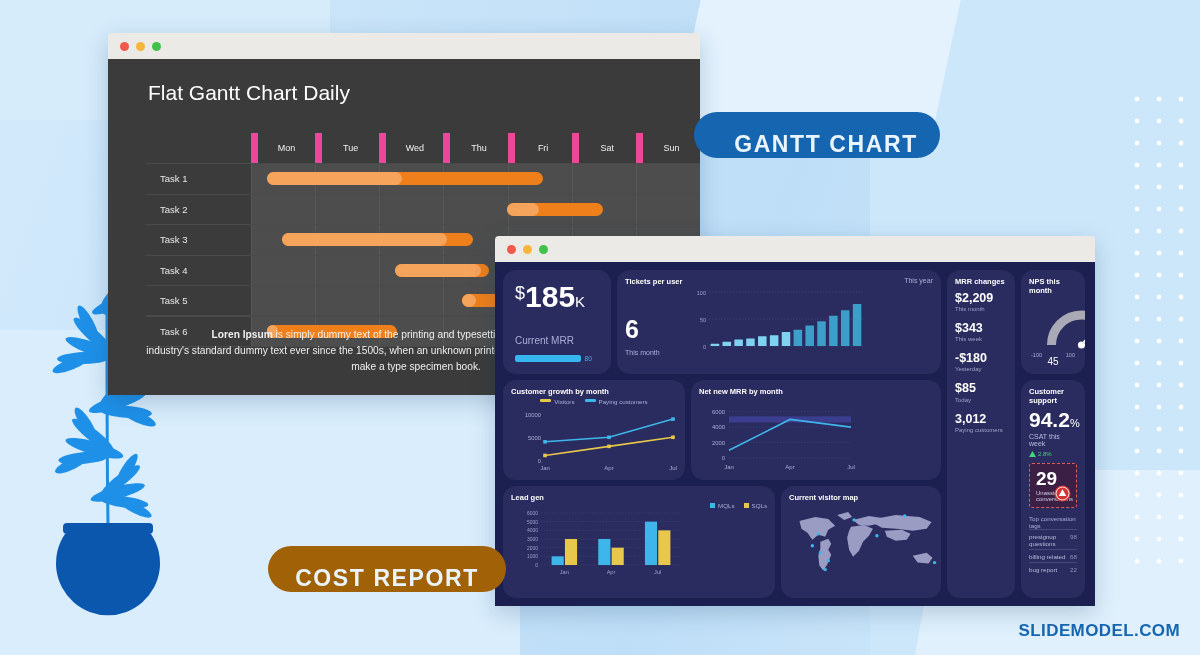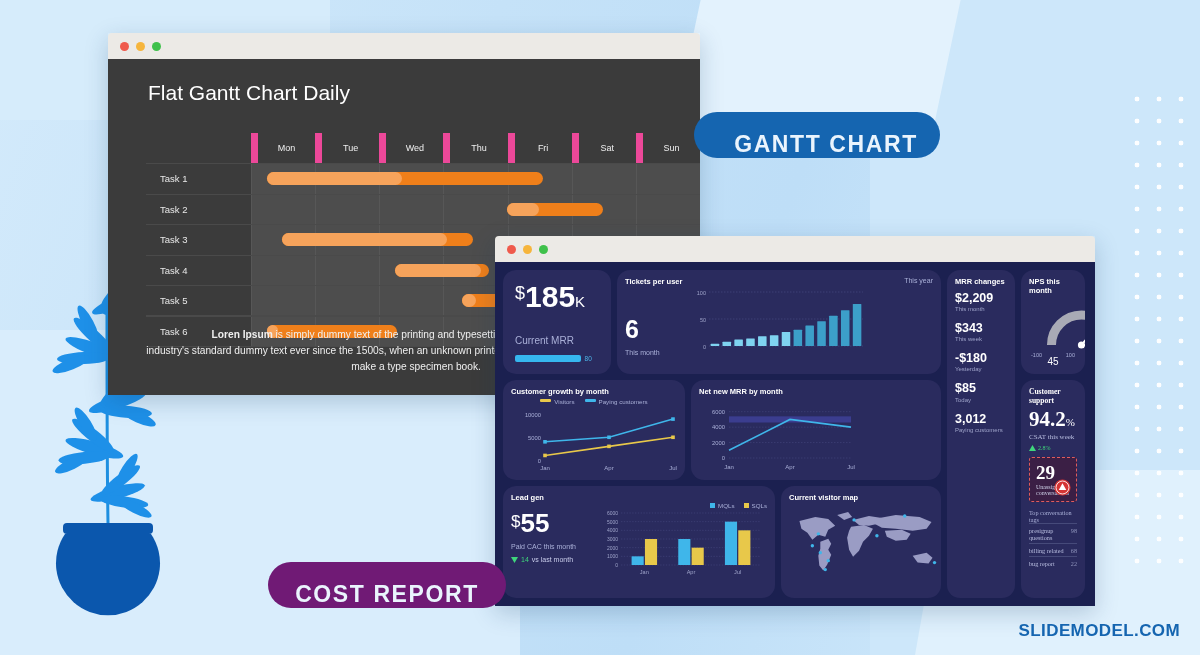--- a/index.html
+++ b/index.html
@@ -30,21 +30,21 @@
 
   
   .plant{position:absolute;left:8px;top:255px;width:200px;height:365px;}
 
   
   .pill{position:absolute;display:flex;align-items:flex-end;justify-content:center;
     color:#eaf4fd;letter-spacing:1.6px;font-size:23px;font-weight:700;
     border-radius:30px;height:46px;box-sizing:border-box;}
   .pill-gantt{left:694px;top:112px;width:246px;background:#1565b0;
     padding-left:18px;}
-  .pill-cost{left:268px;top:562px;width:238px;background:#701a75;}
+  .pill-cost{left:268px;top:546px;width:238px;background:#a16207;}
 
   
   .win{position:absolute;box-shadow:0 7px 22px rgba(20,60,100,.22);}
   .win-bar{height:26px;background:#eceae6;display:flex;align-items:center;
     padding-left:12px;gap:7px;border-radius:4px 4px 0 0;}
   .dot{width:9px;height:9px;border-radius:50%;}
   .dot.r{background:#ef5a4c;}.dot.y{background:#f6b53c;}.dot.g{background:#3fc14b;}
 
   
   .gantt-win{left:108px;top:33px;width:592px;height:362px;}
@@ -122,21 +122,21 @@
     justify-content:flex-start;}
   .stat-v{color:#ffffff;font-size:12.5px;font-weight:700;line-height:1.05;}
   .stat-l{color:#9ea3c9;font-size:6px;margin-top:1px;}
   .stat-blk{margin-top:6px;}
 
   
   .nps-card{height:104px;}
   .nps-val{color:#fff;font-size:10px;text-align:center;margin-top:-2px;}
   .nps-ends{display:flex;justify-content:space-between;color:#aab0d8;
     font-size:5.5px;margin-top:-7px;padding:0 2px;}
-  .supp-card{flex:1;padding-bottom:16px;font-family:Liberation Serif, serif;}
+  .supp-card{flex:1;padding-bottom:16px;}
   .supp-big{color:#fff;font-size:21px;font-weight:700;line-height:1;margin-top:4px;}
   .supp-big .pc{font-size:11px;font-weight:400;}
   .supp-sub{color:#b9bee0;font-size:7px;margin-top:3px;}
   .supp-delta{color:#3fd67c;font-size:6px;margin-top:4px;display:flex;
     align-items:center;gap:2px;}
   .alert{margin-top:6px;border:1px dashed #e05c5c;background:#3b1f45;
     border-radius:3px;padding:5px 6px;position:relative;}
   .alert-num{color:#fff;font-size:19px;font-weight:700;line-height:1;}
   .alert-lab{color:#cfd2e8;font-size:6px;margin-top:2px;}
   .alert-ico{position:absolute;right:5px;bottom:5px;width:17px;height:17px;}
@@ -444,33 +444,20 @@
                   <text x="91" y="73" fill="#aab0d8" font-size="6" text-anchor="middle" font-family="&quot;Liberation Sans&quot;,sans-serif">Apr</text>
                   <text x="152" y="73" fill="#aab0d8" font-size="6" text-anchor="middle" font-family="&quot;Liberation Sans&quot;,sans-serif">Jul</text>
                 </svg>
             </div>
           </div>
 
           <div class="row3">
             <div class="card lead-card">
               <div class="card-title">Lead gen</div>
               <div class="lead-flex">
-                <div class="lead-left">
-                  <div class="lead-big">
-                    <span class="cur">$</span><span>55</span>
-                  </div>
-                  <div class="lead-sub">Paid CAC this month</div>
-                  <div class="lead-delta">
-                    <svg width="7" height="6">
-                        <polygon points="0,0 7,0 3.5,6" fill="#3fd67c"></polygon>
-                      </svg>
-                    <span>14</span>
-                    <span class="vs">vs last month</span>
-                  </div>
-                </div>
                 <div style="flex:1">
                   <div class="legend-r" id="lead-legend">
                       <span><i style="background:#3fb6ea"></i><span>MQLs</span></span>
                       <span><i style="background:#e8c84a"></i><span>SQLs</span></span>
                     </div>
                   <svg id="lead-chart" width="176" height="68">
                       <line x1="30" y1="4" x2="170" y2="4" stroke="#4a4d85" stroke-width="0.5" stroke-dasharray="1.4 1.4"></line>
                       <text x="27" y="6" fill="#9ea3c9" font-size="5" text-anchor="end" font-family="&quot;Liberation Sans&quot;,sans-serif">6000</text>
                       <line x1="30" y1="12.666666666666664" x2="170" y2="12.666666666666664" stroke="#4a4d85" stroke-width="0.5" stroke-dasharray="1.4 1.4"></line>
                       <text x="27" y="14.666666666666664" fill="#9ea3c9" font-size="5" text-anchor="end" font-family="&quot;Liberation Sans&quot;,sans-serif">5000</text>

